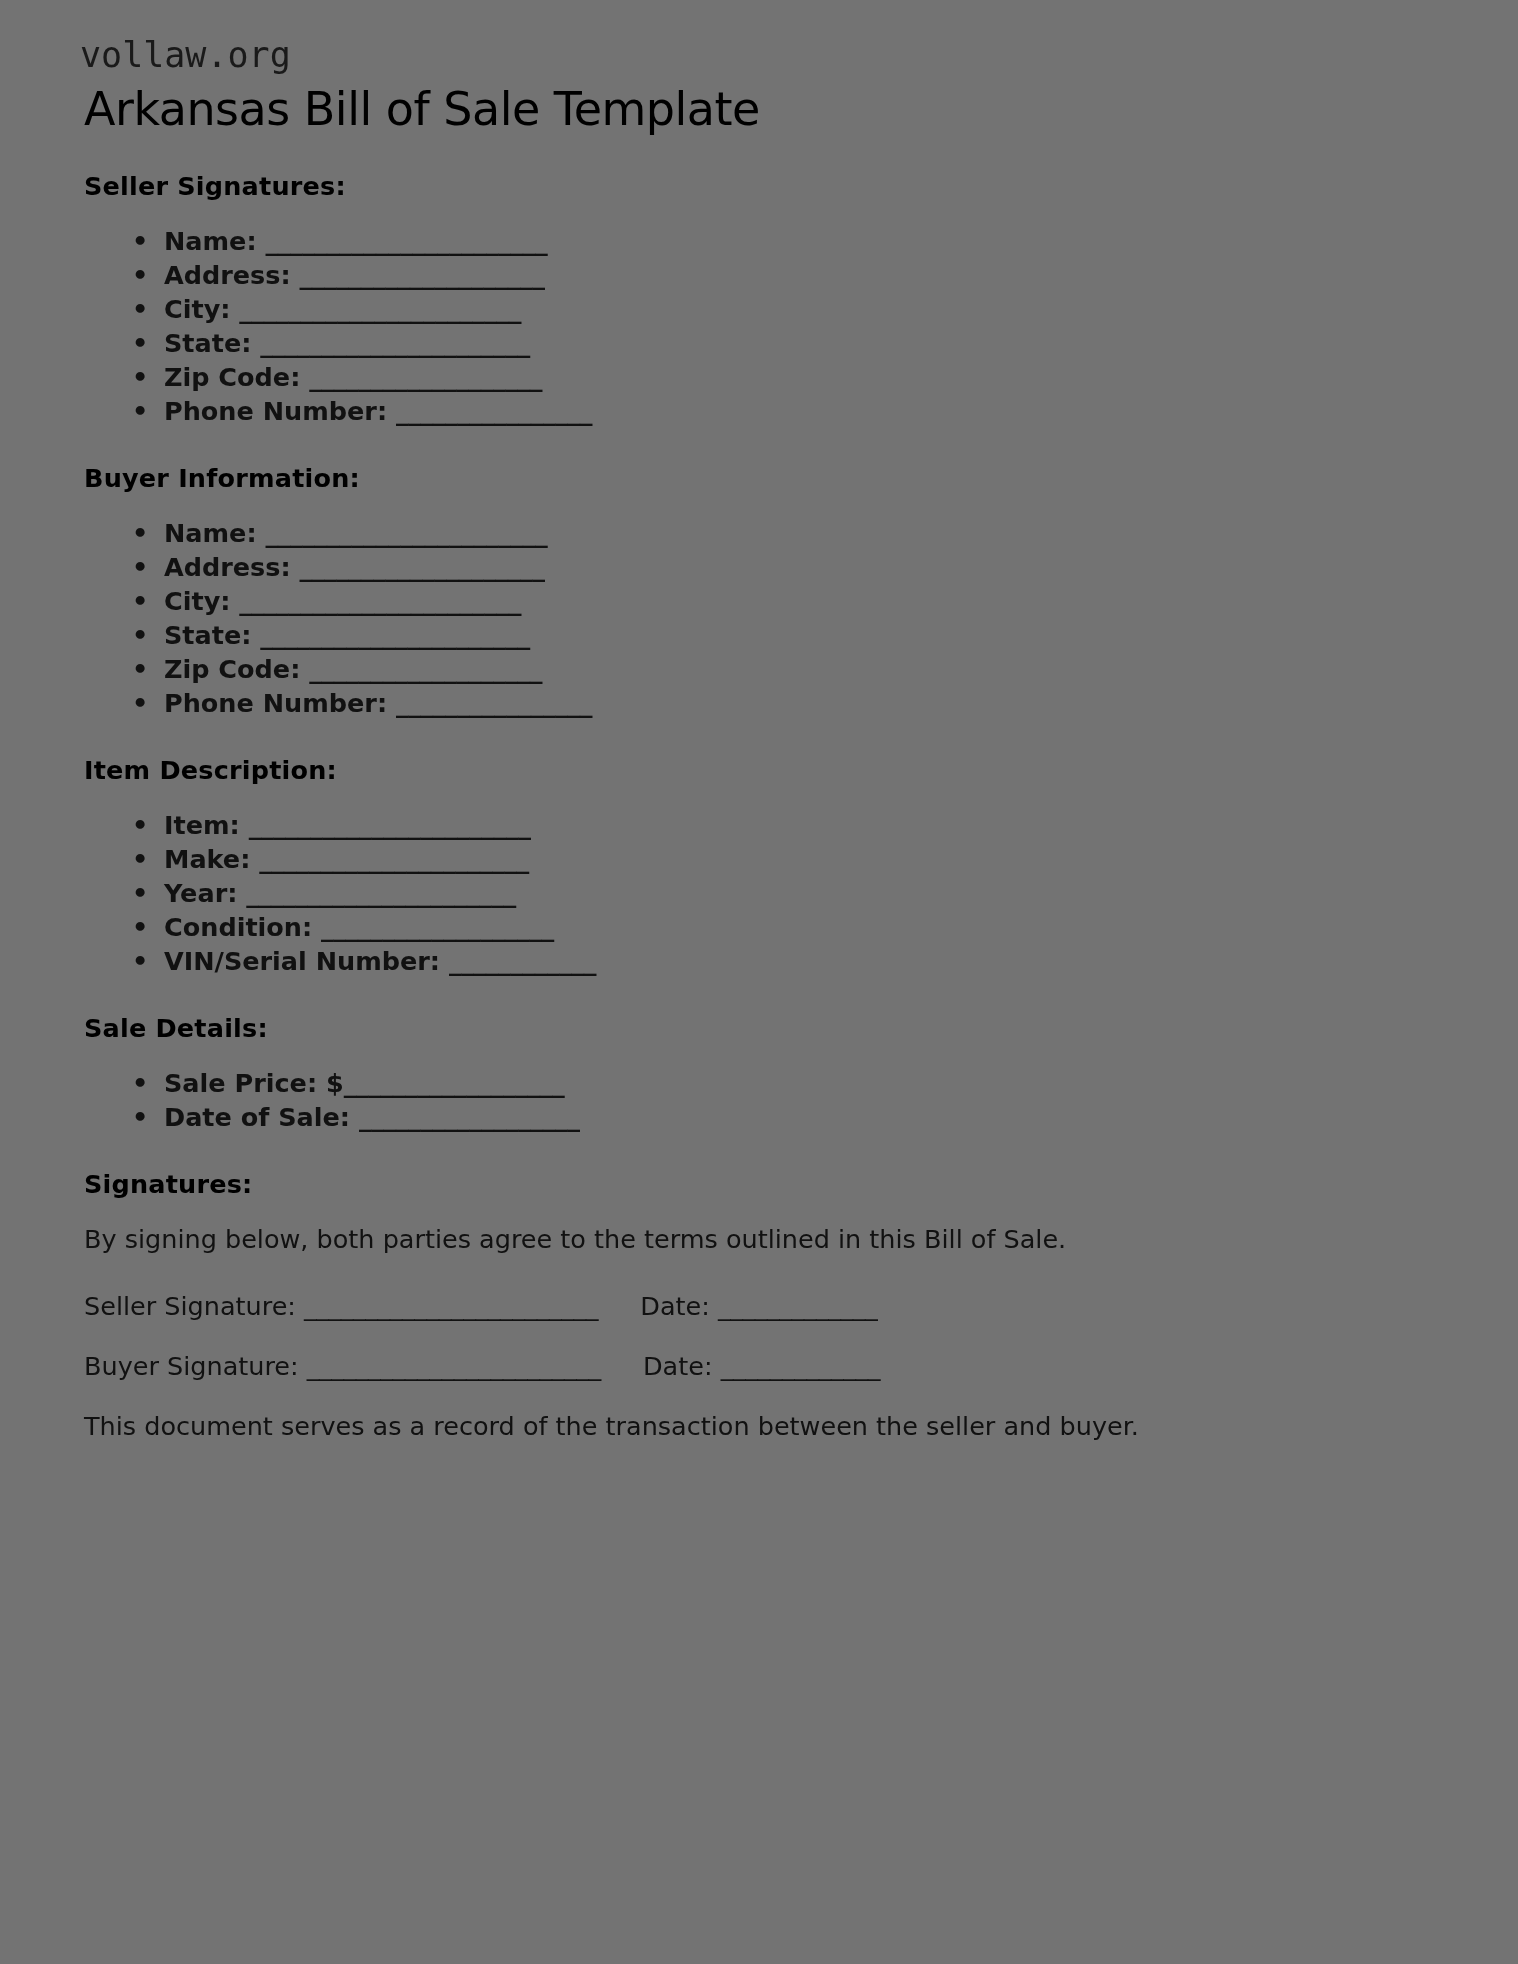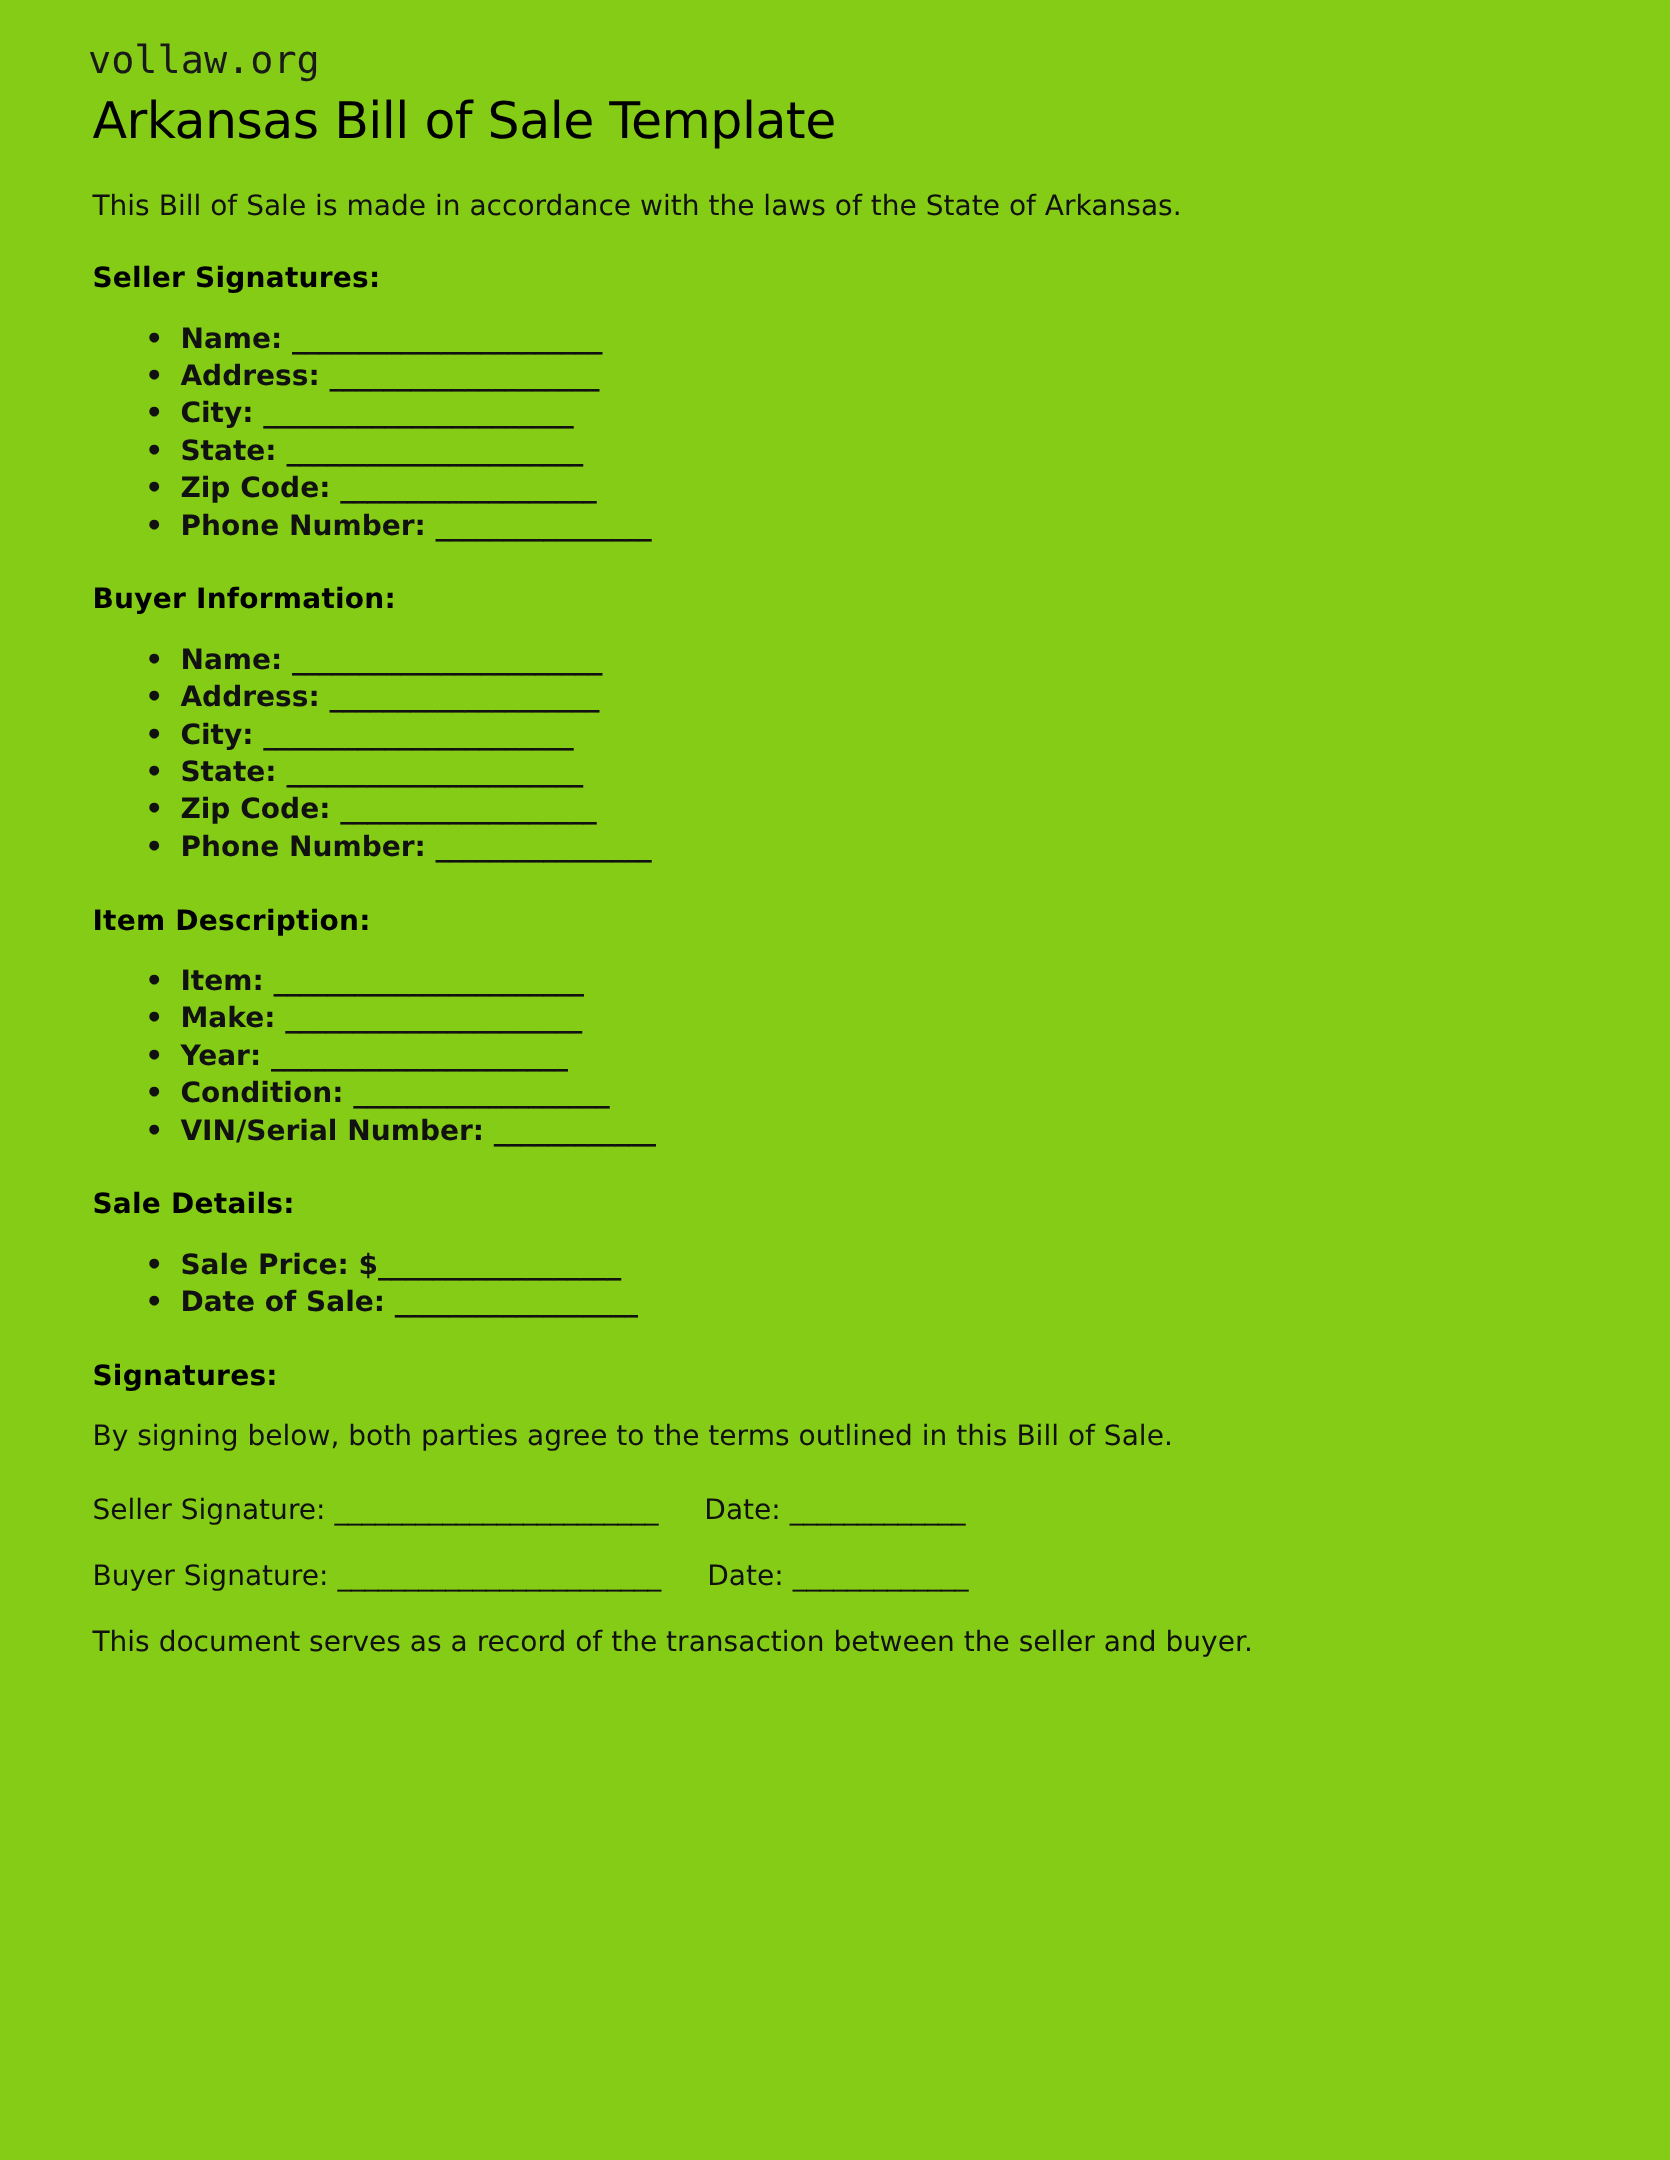--- a/index.html
+++ b/index.html
@@ -11,21 +11,21 @@
     width: 1518px;
     height: 1964px;
     font-family: "DejaVu Sans", sans-serif;
     color: #000000;
     -webkit-font-smoothing: antialiased;
   }
   .page {
     position: relative;
     width: 1518px;
     height: 1964px;
-    background: #84cc16;
+    background: #737373;
     box-sizing: border-box;
     padding: 0;
     overflow: hidden;
   }
   .content {
     position: absolute;
     left: 80px;
     top: 34px;
     width: 1330px;
   }
@@ -109,21 +109,20 @@
 </head>
 <body>
 
 <div class="page">
   <div class="content">
 
     <div class="brand">vollaw.org</div>
 
     <h1 class="doc-title">Arkansas Bill of Sale Template</h1>
 
-    <p class="body-text">This Bill of Sale is made in accordance with the laws of the State of Arkansas.</p>
 
     <h2 class="section-head">Seller Signatures:</h2>
     <ul class="field-list">
       <li><span>Name:</span> <span class="blank">_______________________</span></li>
       <li><span>Address:</span> <span class="blank">____________________</span></li>
       <li><span>City:</span> <span class="blank">_______________________</span></li>
       <li><span>State:</span> <span class="blank">______________________</span></li>
       <li><span>Zip Code:</span> <span class="blank">___________________</span></li>
       <li><span>Phone Number:</span> <span class="blank">________________</span></li>
     </ul>

